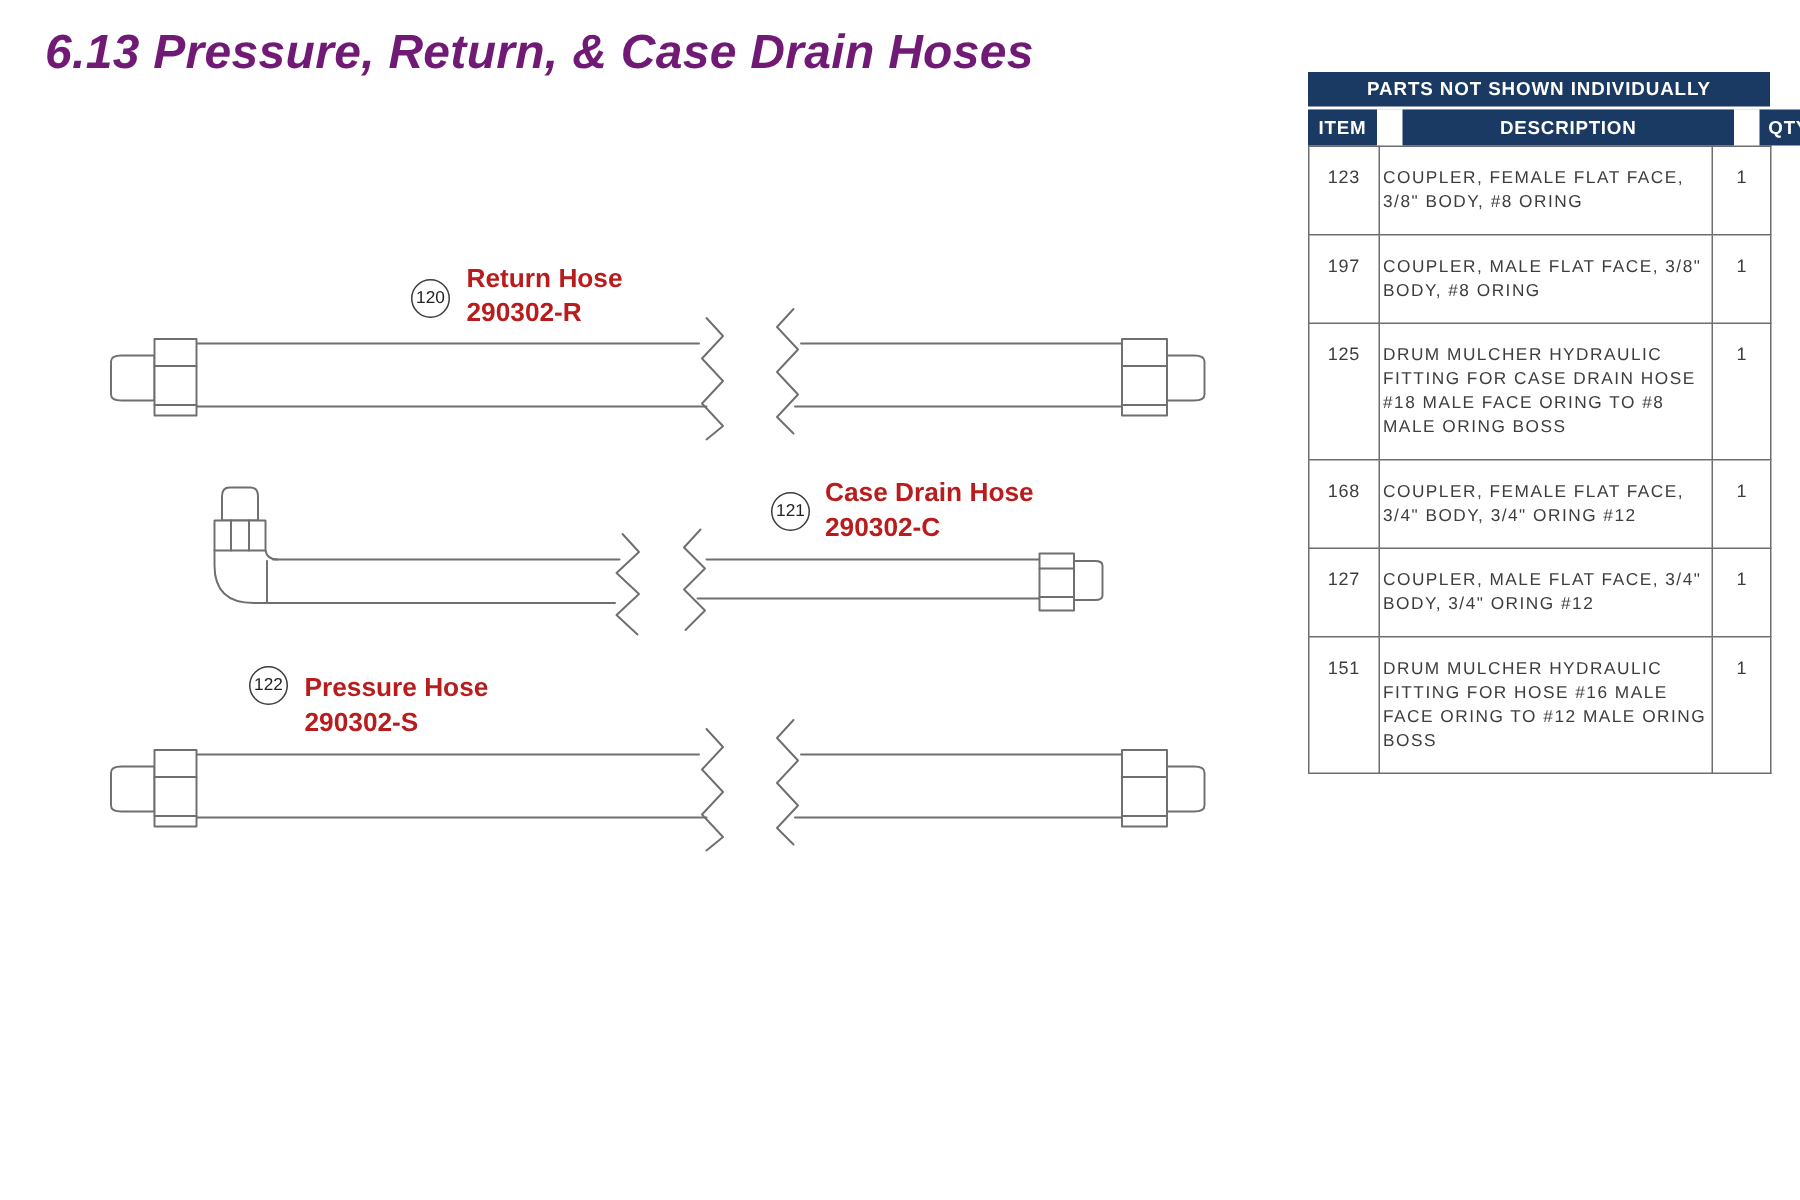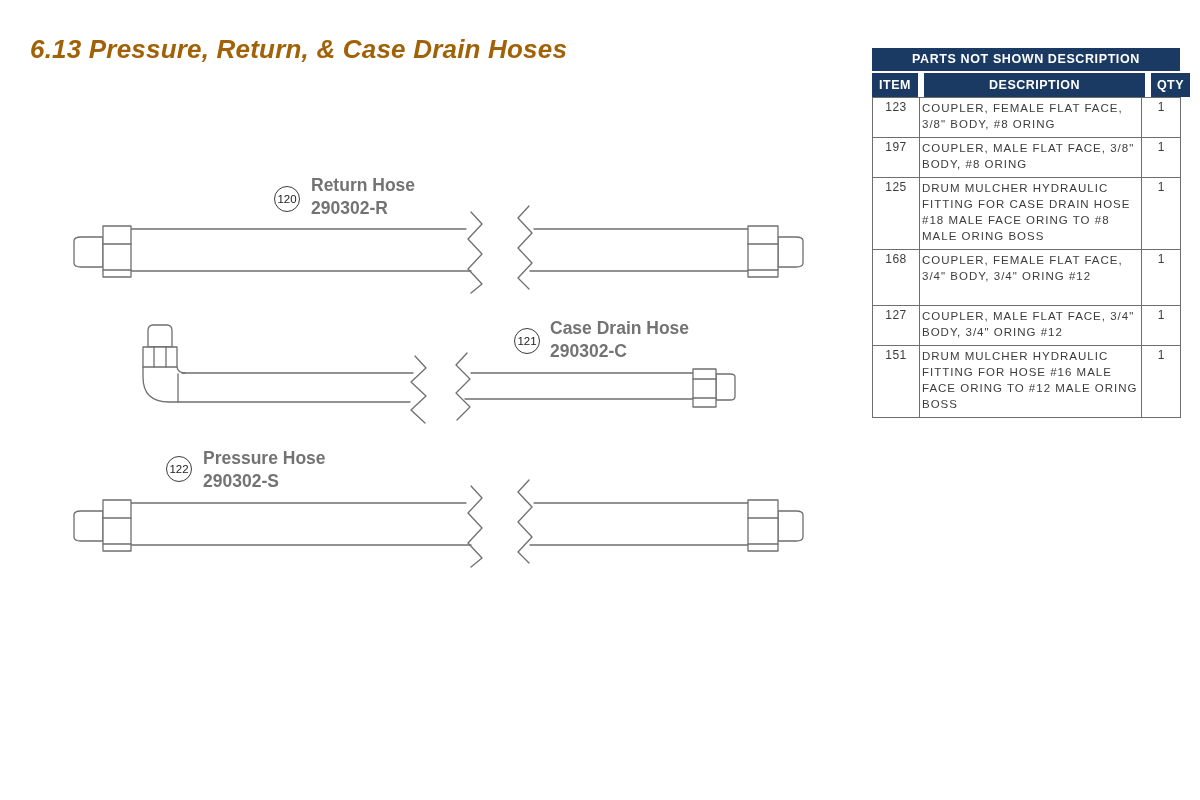--- a/index.html
+++ b/index.html
@@ -4,62 +4,62 @@
 <style>
   html,body{
     margin:0;padding:0;width:1200px;height:800px;background:#ffffff;
     font-family:"Liberation Sans", sans-serif;overflow:hidden;
   }
   .page{position:relative;width:1200px;height:800px;}
 
   
   .heading{
     position:absolute;left:30px;top:16px;
-    font-size:26px;font-weight:bold;font-style:italic;
-    color:#a16207;letter-spacing:0.2px;white-space:nowrap;margin-top:18px;
+    font-size:32px;font-weight:bold;font-style:italic;
+    color:#701a75;letter-spacing:0.2px;white-space:nowrap;
   }
 
   
   svg.diagram{position:absolute;left:0;top:0;width:860px;height:620px;}
 
   
   .callout-circle{
     position:absolute;width:26px;height:26px;border:1.4px solid #3c3c3c;
     border-radius:50%;box-sizing:border-box;
     display:flex;align-items:center;justify-content:center;
     font-size:11.5px;color:#222;background:#fff;
   }
   .hose-label{
-    position:absolute;font-size:17.5px;font-weight:bold;color:#737373;
+    position:absolute;font-size:17.5px;font-weight:bold;color:#b91c1c;
     line-height:23px;white-space:nowrap;
   }
 
   
   .parts-table{
     position:absolute;left:872px;top:48px;width:308px;
   }
   .pt-title{
     background:#1A3963;color:#ffffff;font-weight:bold;font-size:12.5px;
     letter-spacing:0.6px;text-align:center;height:23px;line-height:23px;
     border-bottom:2px solid #ffffff;
   }
   .pt-head{
-    display:grid;grid-template-columns:46px 221px 39px;gap:6px;
+    display:grid;grid-template-columns:46px 221px 39px;gap:17px;
     background:#ffffff;
   }
   .pt-head > div{
     background:#1A3963;color:#ffffff;font-weight:bold;font-size:12.5px;
     letter-spacing:0.5px;text-align:center;height:24px;line-height:24px;
   }
   table.pt-body{
     width:308px;border-collapse:collapse;table-layout:fixed;
   }
   table.pt-body td{
     border:1px solid #6e6e6e;vertical-align:top;color:#3d3d3d;
-    padding:2px 2px;
+    padding:13px 2px;
   }
   td.cell-item{text-align:center;font-size:12px;letter-spacing:0.5px;color:#4d4d4d;}
   td.cell-desc{
     font-size:11.5px;letter-spacing:1px;line-height:16px;
     padding:3px 4px 3px 6px;
   }
   td.cell-qty{text-align:center;font-size:12px;color:#4d4d4d;}
   tbody tr:nth-child(1){height:40px;}
   tbody tr:nth-child(2){height:40px;}
   tbody tr:nth-child(3){height:72px;}
@@ -136,28 +136,28 @@
     <div>Return Hose</div>
     <div>290302-R</div>
   </div>
 
   <div class="callout-circle" style="left:514px;top:328px">121</div>
   <div class="hose-label" style="left:550px;top:317px">
     <div>Case Drain Hose</div>
     <div>290302-C</div>
   </div>
 
-  <div class="callout-circle" style="left:166px;top:456px">122</div>
+  <div class="callout-circle" style="left:166px;top:444px">122</div>
   <div class="hose-label" style="left:203px;top:447px">
     <div>Pressure Hose</div>
     <div>290302-S</div>
   </div>
 
   <div class="parts-table">
-    <div class="pt-title">PARTS NOT SHOWN DESCRIPTION</div>
+    <div class="pt-title">PARTS NOT SHOWN INDIVIDUALLY</div>
     <div class="pt-head">
       <div>ITEM</div>
       <div>DESCRIPTION</div>
       <div>QTY</div>
     </div>
     <table class="pt-body">
       <colgroup>
           <col style="width:47px">
           <col style="width:222px">
           <col style="width:39px">

